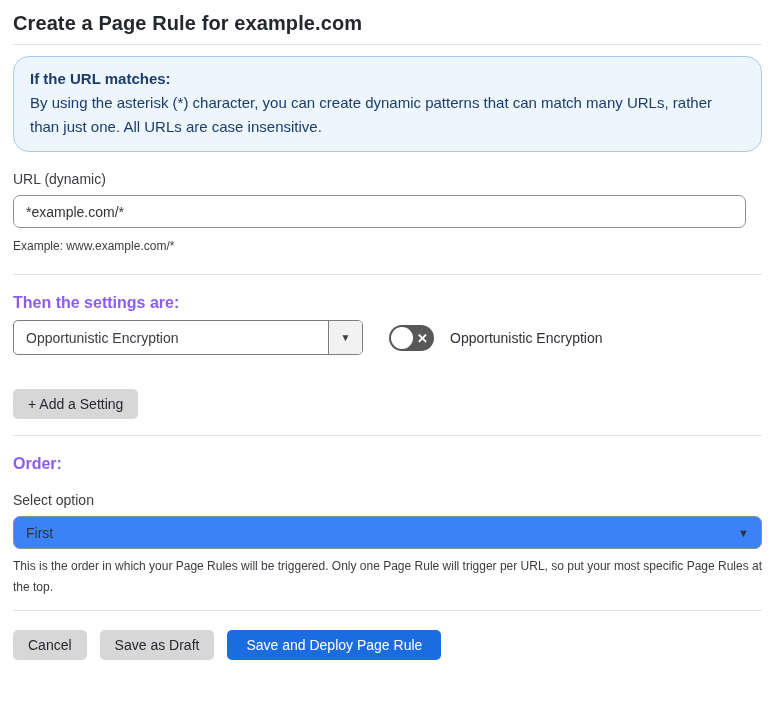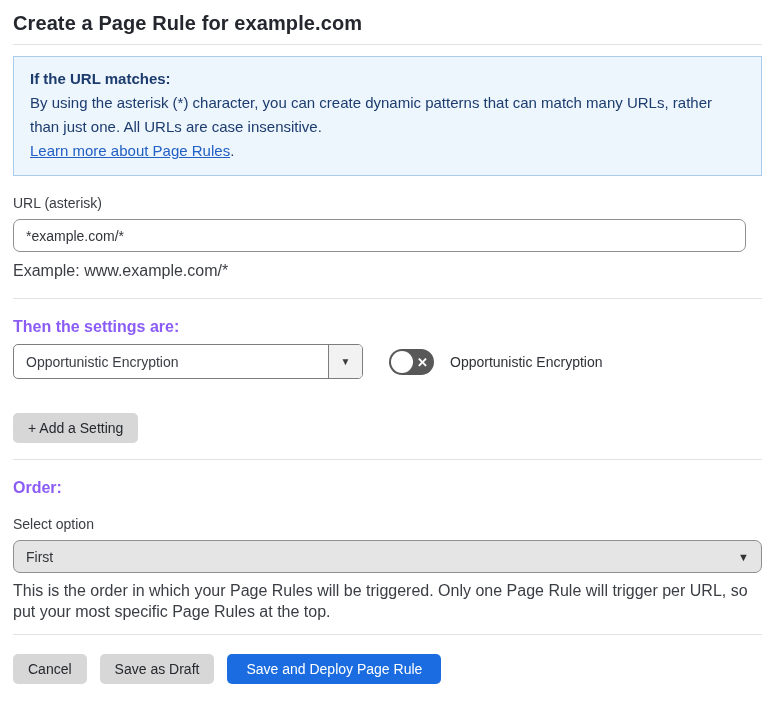--- a/index.html
+++ b/index.html
@@ -25,21 +25,21 @@
     border: none;
     border-top: 1px solid #e2e2e2;
     height: 0;
   }
   .divider-title { margin-top: 9px; }
 
   .info-box {
     margin-top: 11px;
     background: #edf5fd;
     border: 1px solid #abcbec;
-    border-radius: 0;
+    border-radius: 16px;
     padding: 10px 16px 12px 16px;
     font-size: 15px;
     line-height: 24px;
     color: #1c3c6e;
   }
   .info-box .info-heading { font-weight: bold; }
   .info-box a.info-link {
     color: #2160c4;
     text-decoration: underline;
     cursor: pointer;
@@ -61,21 +61,21 @@
     font-family: "Liberation Sans", sans-serif;
     font-size: 14px;
     color: #32343a;
     background: #fff;
     outline: none;
     display: block;
   }
 
   .helper-text {
     margin-top: 8px;
-    font-size: 16px;
+    font-size: 12px;
     line-height: 21px;
     color: #3a3d43;
   }
 
   .divider-section { margin-top: 17px; }
 
   .section-heading {
     margin-top: 19px;
     font-size: 16px;
     font-weight: bold;
@@ -174,21 +174,21 @@
   .add-setting-btn { margin-top: 34px; }
 
   .divider-order { margin-top: 16px; }
 
   .select-box {
     margin-top: 8px;
     width: 749px;
     height: 33px;
     border: 1px solid #8f8f8f;
     border-radius: 7px;
-    background: #e5e5e5;
+    background: #3b82f6;
     display: flex;
     align-items: center;
     justify-content: space-between;
     padding: 0 12px;
     font-size: 14px;
     color: #32343a;
     cursor: pointer;
   }
   .select-chevron { font-size: 11px; color: #333333; }
 
@@ -207,24 +207,23 @@
 
 <div class="page">
 
   <h1 class="page-title">Create a Page Rule for example.com</h1>
 
   <hr class="divider divider-title">
 
   <div class="info-box">
     <div class="info-heading">If the URL matches:</div>
     <div class="info-body">By using the asterisk (*) character, you can create dynamic patterns that can match many URLs, rather than just one. All URLs are case insensitive.</div>
-    <div><a class="info-link">Learn more about Page Rules</a><span>.</span></div>
-  </div>
-
-  <div class="field-label">URL (asterisk)</div>
+  </div>
+
+  <div class="field-label">URL (dynamic)</div>
 
   <input class="text-input" type="text" value="*example.com/*" style="">
 
   <div class="helper-text">Example: www.example.com/*</div>
 
   <hr class="divider divider-section">
 
   <h2 class="section-heading">Then the settings are:</h2>
 
 

